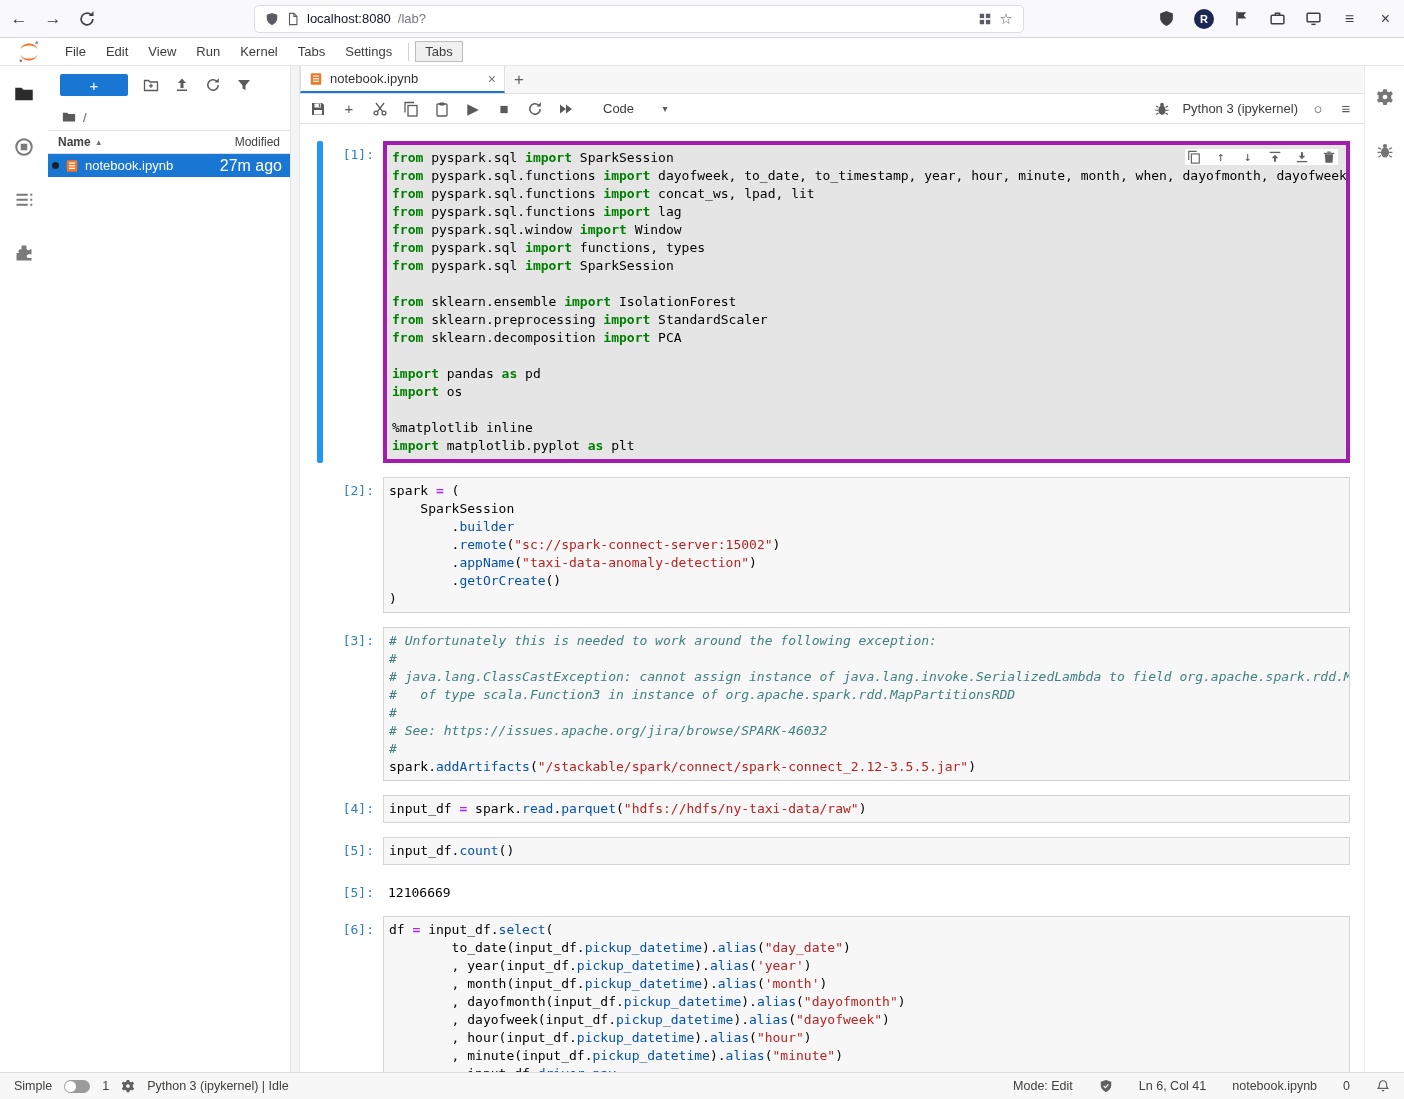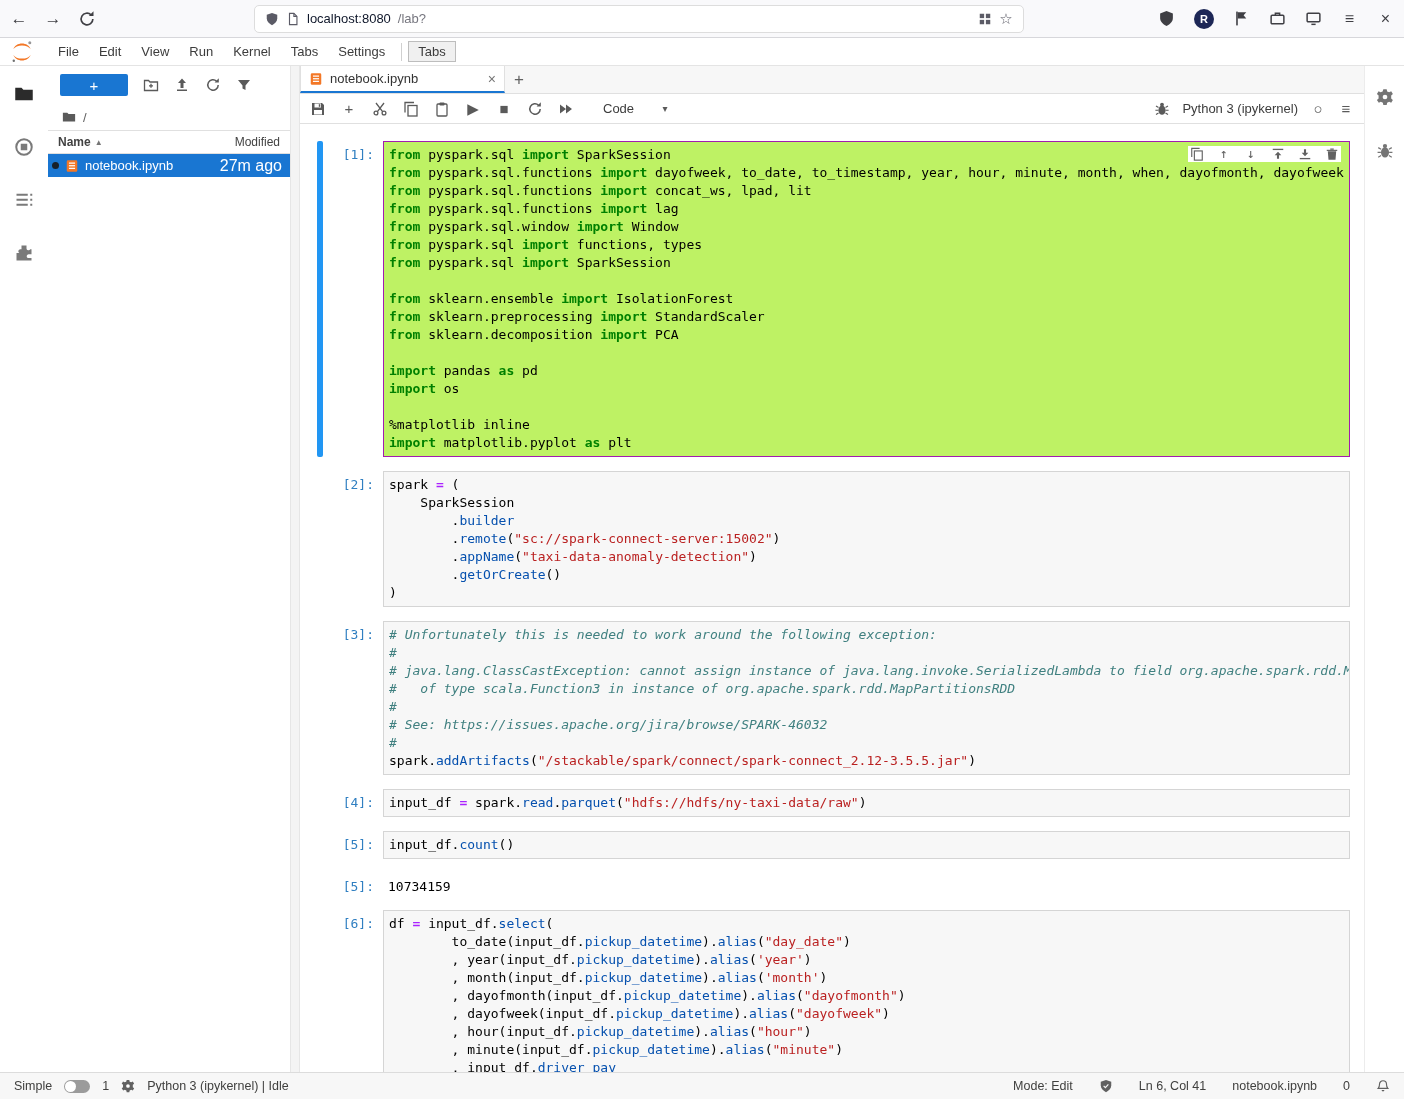--- a/index.html
+++ b/index.html
@@ -19,21 +19,21 @@
   .urlhost { color:#0f172a; }
   .urlpath { color:#76767f; }
   .urlspacer { flex:1; }
   .chrome-right { margin-left:auto; display:flex; align-items:center; gap:19px; }
   .chrome-right .icon { width:17px; height:17px; font-size:16px; color:#3f3f44; cursor:pointer; }
   .avatar { width:20px; height:20px; border-radius:50%; background:#1d2756; color:#fff;
     display:flex; align-items:center; justify-content:center; font-size:11px; font-weight:bold; cursor:pointer; }
 
   
   .menubar { height:28px; background:#fff; border-bottom:1px solid #e4e4e4;
-    display:flex; align-items:center; padding-left:10px; }
+    display:flex; align-items:center; padding-left:17px; }
   .logo { width:24px; height:24px; margin-right:14px; }
   .mitem { font-size:13px; color:#3c3c3c; padding:3px 10px; cursor:pointer; }
   .msep { width:1px; height:18px; background:#d0d0d0; margin:0 6px; }
   .mitem.active { background:#f0f0f0; border:1px solid #bdbdbd; padding:2px 9px; }
 
   
   .mainrow { display:flex; height:1006px; }
   .activitybar { width:48px; background:#fff; display:flex; flex-direction:column; align-items:center;
     padding-top:18px; gap:33px; }
   .activitybar .icon { width:20px; height:20px; color:#7a7a7a; cursor:pointer; }
@@ -83,21 +83,21 @@
 
   .nbcontent { flex:1; overflow:hidden; padding-top:10px; background:#fff; }
   .cellrow { display:flex; padding:7px 14px 7px 17px; }
   .collapser { width:6px; border-radius:2px; background:transparent; flex:none; cursor:pointer; }
   .cellrow.active .collapser { background:#2196f3; }
   .prompt { width:60px; flex:none; text-align:right; padding:5px 9px 0 0;
     font-family:"DejaVu Sans Mono","Liberation Mono",monospace; font-size:13px; line-height:18px; color:#307fc1; }
   .editor { flex:1; background:#f7f7f7; border:1px solid #d5d5d5; padding:4px 5px; overflow:hidden;
     font-family:"DejaVu Sans Mono","Liberation Mono",monospace; font-size:13px; line-height:18px;
     white-space:pre; position:relative; cursor:text; }
-  .cellrow.active .editor { background:#bef264; border:1px solid #a21caf; }
+  .cellrow.active .editor { background:#e5e5e5; border:4px solid #a21caf; }
   .outrow .outarea { flex:1; padding:5px 5px 0; font-family:"DejaVu Sans Mono","Liberation Mono",monospace;
     font-size:13px; line-height:18px; color:#000; }
   .cl { height:18px; }
   .tk-p { color:#000; }
   .tk-k { color:#008000; font-weight:bold; }
   .tk-pr { color:#0550ae; }
   .tk-s { color:#ba2121; }
   .tk-o { color:#aa22ff; font-weight:bold; }
   .tk-c { color:#408080; font-style:italic; }
   .celltb { position:absolute; top:4px; right:8px; display:flex; gap:13px; background:#fff; padding:1px 2px; }
@@ -413,21 +413,21 @@
           <div class="editor"><div class="cl"><span class="tk-p">input_df </span><span class="tk-o">=</span><span class="tk-p"> spark.</span><span class="tk-pr">read</span><span class="tk-p">.</span><span class="tk-pr">parquet</span><span class="tk-p">(</span><span class="tk-s">"hdfs://hdfs/ny-taxi-data/raw"</span><span class="tk-p">)</span></div></div>
         </div>
         <div class="cellrow">
           <div class="collapser"></div>
           <div class="prompt">[5]:</div>
           <div class="editor"><div class="cl"><span class="tk-p">input_df.</span><span class="tk-pr">count</span><span class="tk-p">()</span></div></div>
         </div>
         <div class="cellrow outrow">
           <div class="collapser"></div>
           <div class="prompt">[5]:</div>
-          <div class="outarea">10734159</div>
+          <div class="outarea">12106669</div>
         </div>
         <div class="cellrow">
           <div class="collapser"></div>
           <div class="prompt">[6]:</div>
           <div class="editor"><div class="cl"><span class="tk-p">df </span><span class="tk-o">=</span><span class="tk-p"> input_df.</span><span class="tk-pr">select</span><span class="tk-p">(</span></div><div class="cl"><span class="tk-p">        to_date(input_df.</span><span class="tk-pr">pickup_datetime</span><span class="tk-p">).</span><span class="tk-pr">alias</span><span class="tk-p">(</span><span class="tk-s">"day_date"</span><span class="tk-p">)</span></div><div class="cl"><span class="tk-p">        , year(input_df.</span><span class="tk-pr">pickup_datetime</span><span class="tk-p">).</span><span class="tk-pr">alias</span><span class="tk-p">(</span><span class="tk-s">'year'</span><span class="tk-p">)</span></div><div class="cl"><span class="tk-p">        , month(input_df.</span><span class="tk-pr">pickup_datetime</span><span class="tk-p">).</span><span class="tk-pr">alias</span><span class="tk-p">(</span><span class="tk-s">'month'</span><span class="tk-p">)</span></div><div class="cl"><span class="tk-p">        , dayofmonth(input_df.</span><span class="tk-pr">pickup_datetime</span><span class="tk-p">).</span><span class="tk-pr">alias</span><span class="tk-p">(</span><span class="tk-s">"dayofmonth"</span><span class="tk-p">)</span></div><div class="cl"><span class="tk-p">        , dayofweek(input_df.</span><span class="tk-pr">pickup_datetime</span><span class="tk-p">).</span><span class="tk-pr">alias</span><span class="tk-p">(</span><span class="tk-s">"dayofweek"</span><span class="tk-p">)</span></div><div class="cl"><span class="tk-p">        , hour(input_df.</span><span class="tk-pr">pickup_datetime</span><span class="tk-p">).</span><span class="tk-pr">alias</span><span class="tk-p">(</span><span class="tk-s">"hour"</span><span class="tk-p">)</span></div><div class="cl"><span class="tk-p">        , minute(input_df.</span><span class="tk-pr">pickup_datetime</span><span class="tk-p">).</span><span class="tk-pr">alias</span><span class="tk-p">(</span><span class="tk-s">"minute"</span><span class="tk-p">)</span></div><div class="cl"><span class="tk-p">        , input_df.</span><span class="tk-pr">driver_pay</span></div></div>
         </div>
       </div>
   </div>
 
   <div class="rightstrip">

